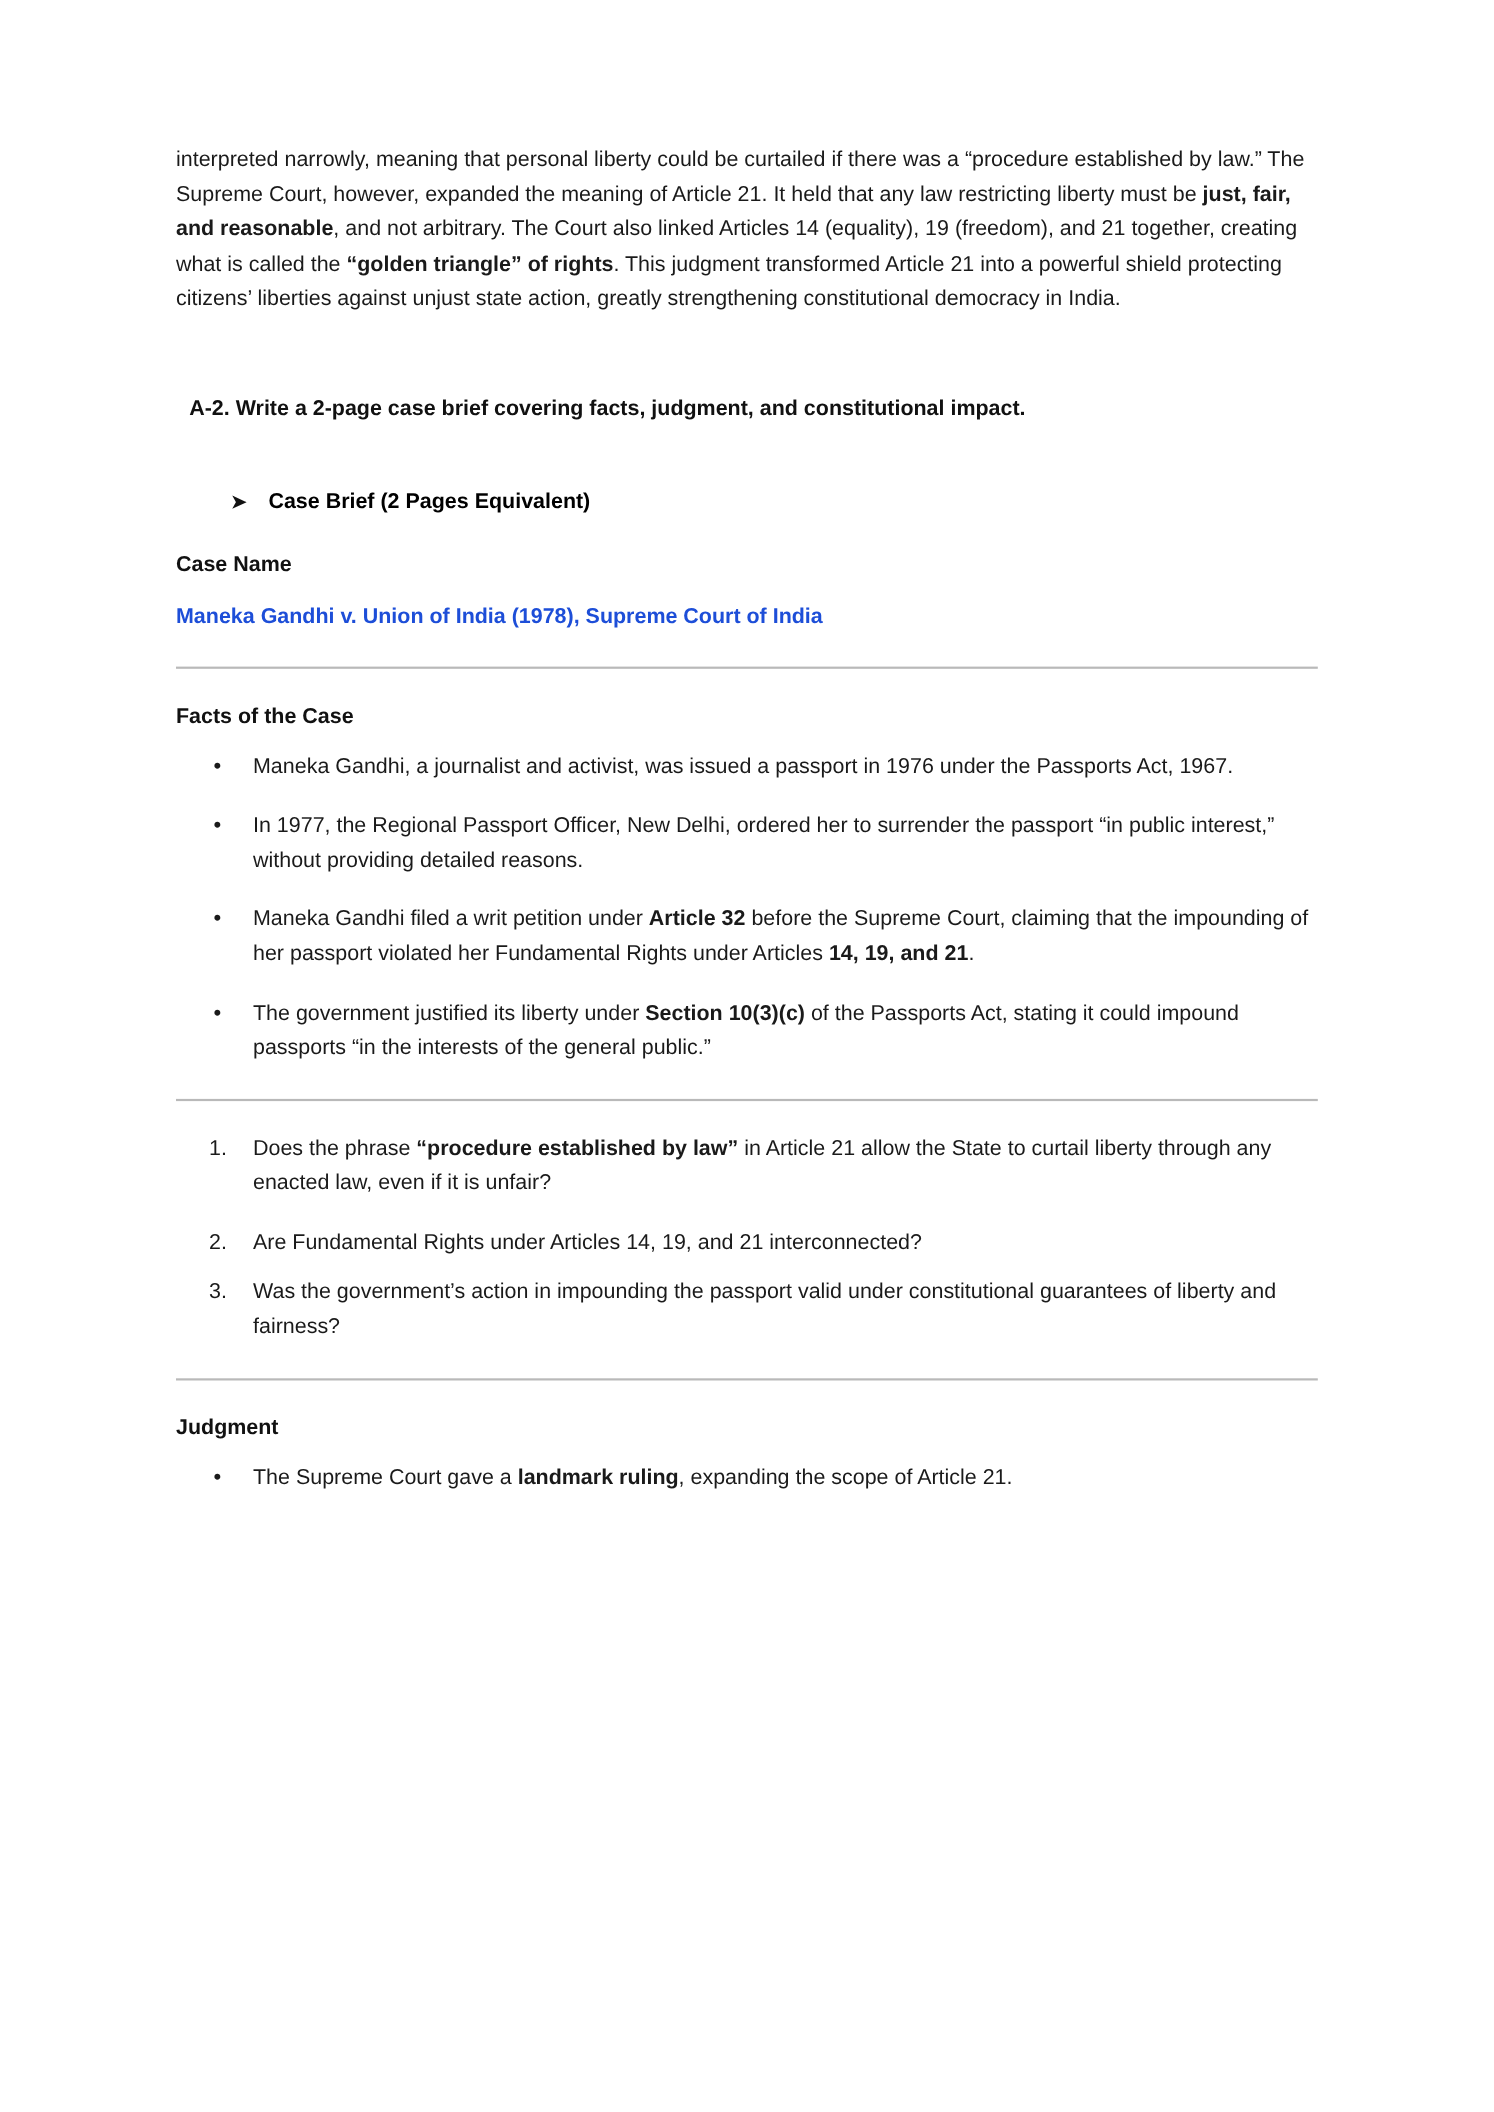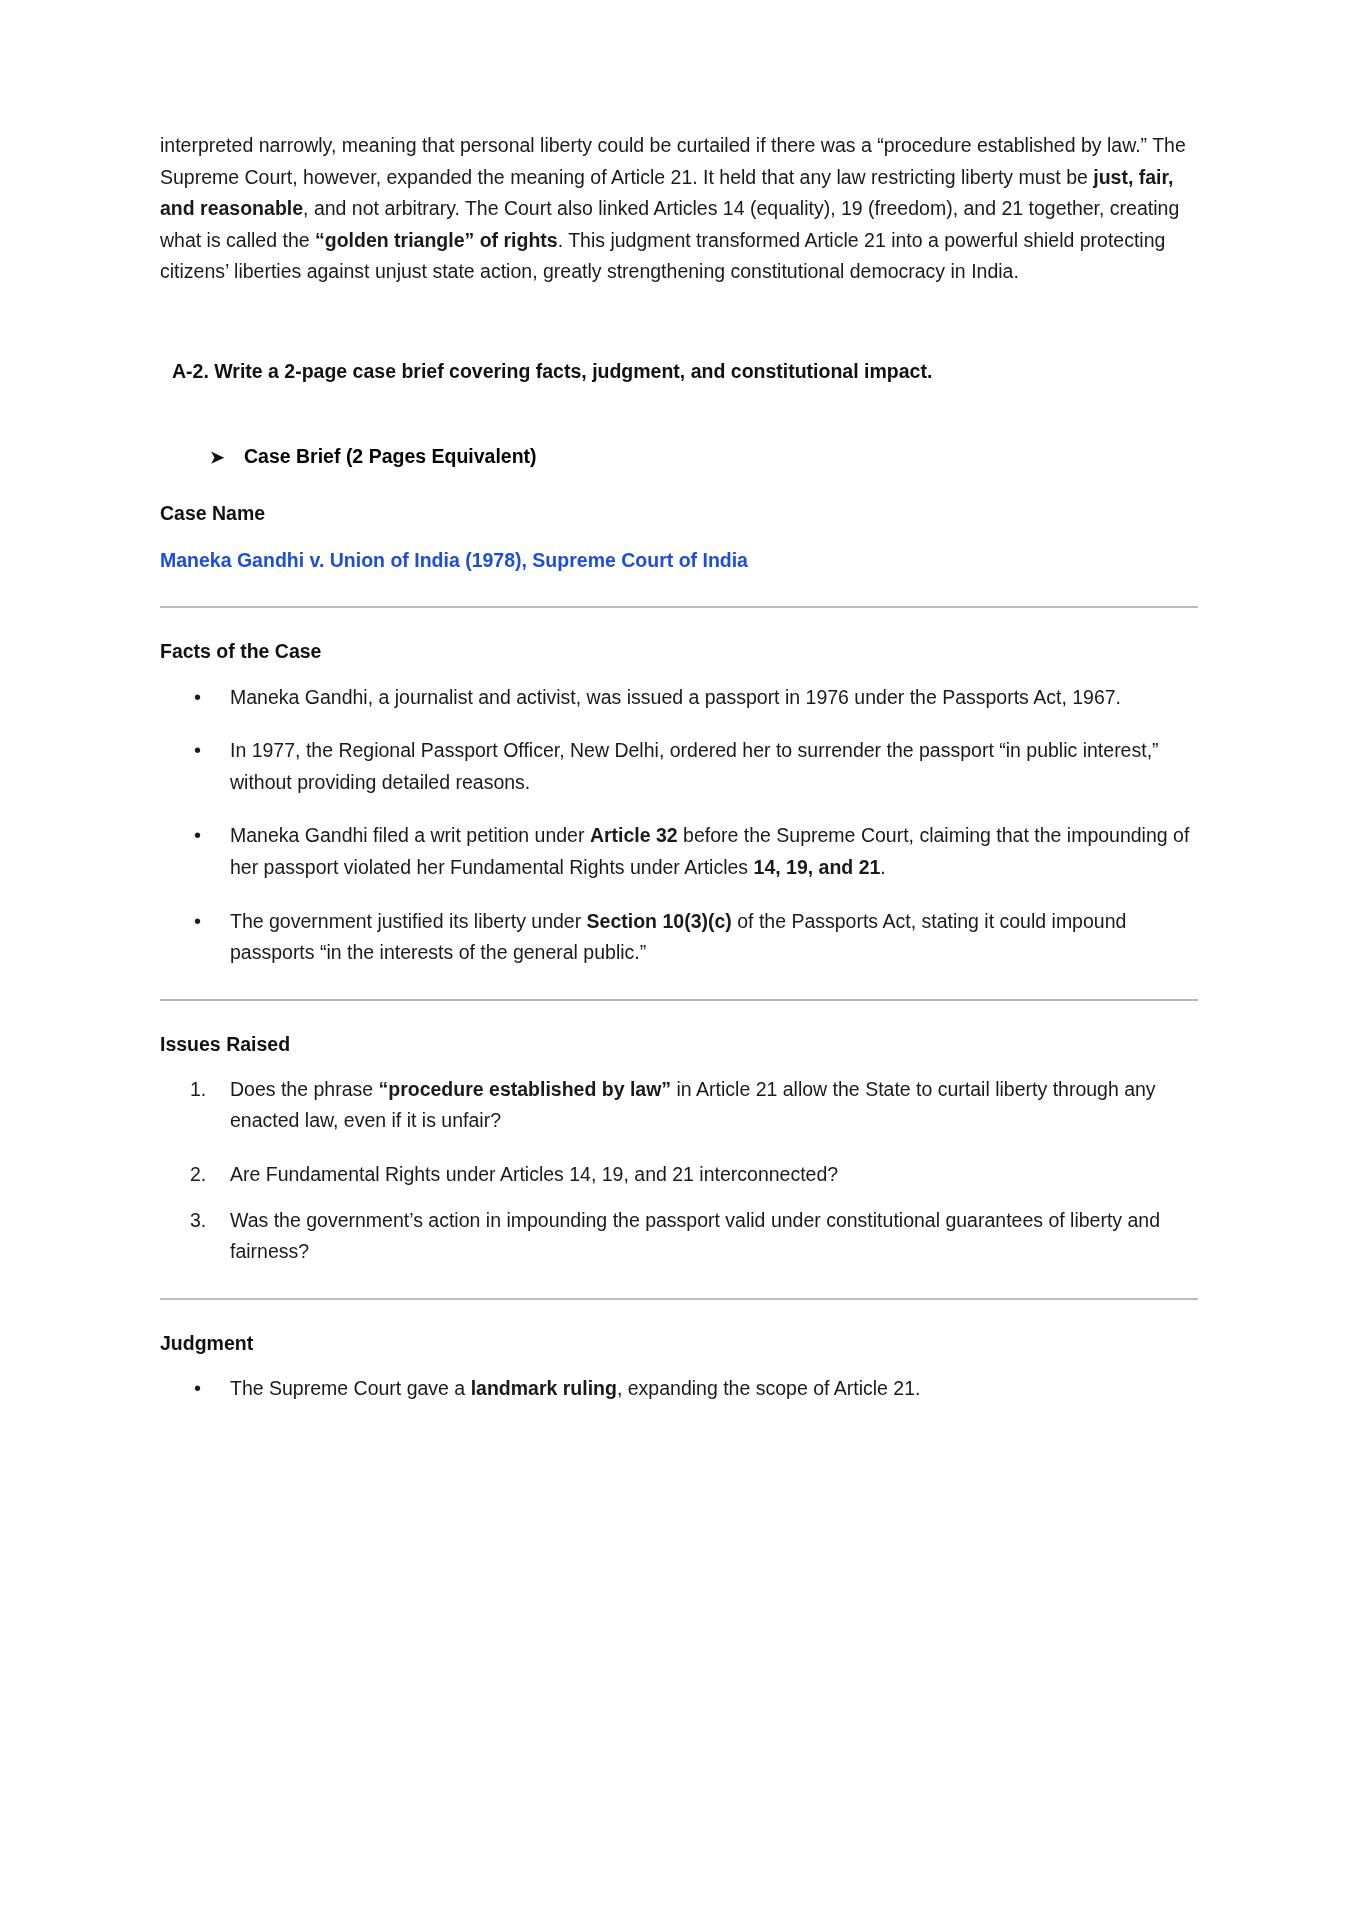--- a/index.html
+++ b/index.html
@@ -148,21 +148,20 @@
   <div id="sections-container">
       <hr class="rule">
       <p class="sub-heading">Facts of the Case</p>
       <ul class="bullets">
         <li><span>Maneka Gandhi, a journalist and activist, was issued a passport in 1976 under the Passports Act, 1967.</span></li>
         <li><span>In 1977, the Regional Passport Officer, New Delhi, ordered her to surrender the passport “in public interest,” without providing detailed reasons.</span></li>
         <li><span>Maneka Gandhi filed a writ petition under </span><b>Article 32</b><span> before the Supreme Court, claiming that the impounding of her passport violated her Fundamental Rights under Articles </span><b>14, 19, and 21</b><span>.</span></li>
         <li><span>The government justified its liberty under </span><b>Section 10(3)(c)</b><span> of the Passports Act, stating it could impound passports “in the interests of the general public.”</span></li>
       </ul>
       <hr class="rule">
-      <p class="sub-heading">Issues Raised</p>
       <ol class="numbers">
         <li><span>Does the phrase </span><b>“procedure established by law”</b><span> in Article 21 allow the State to curtail liberty through any enacted law, even if it is unfair?</span></li>
         <li class="tight"><span>Are Fundamental Rights under Articles 14, 19, and 21 interconnected?</span></li>
         <li class="tight"><span>Was the government’s action in impounding the passport valid under constitutional guarantees of liberty and fairness?</span></li>
       </ol>
       <hr class="rule">
       <p class="sub-heading">Judgment</p>
       <ul class="bullets">
         <li><span>The Supreme Court gave a </span><b>landmark ruling</b><span>, expanding the scope of Article 21.</span></li>
       </ul>

